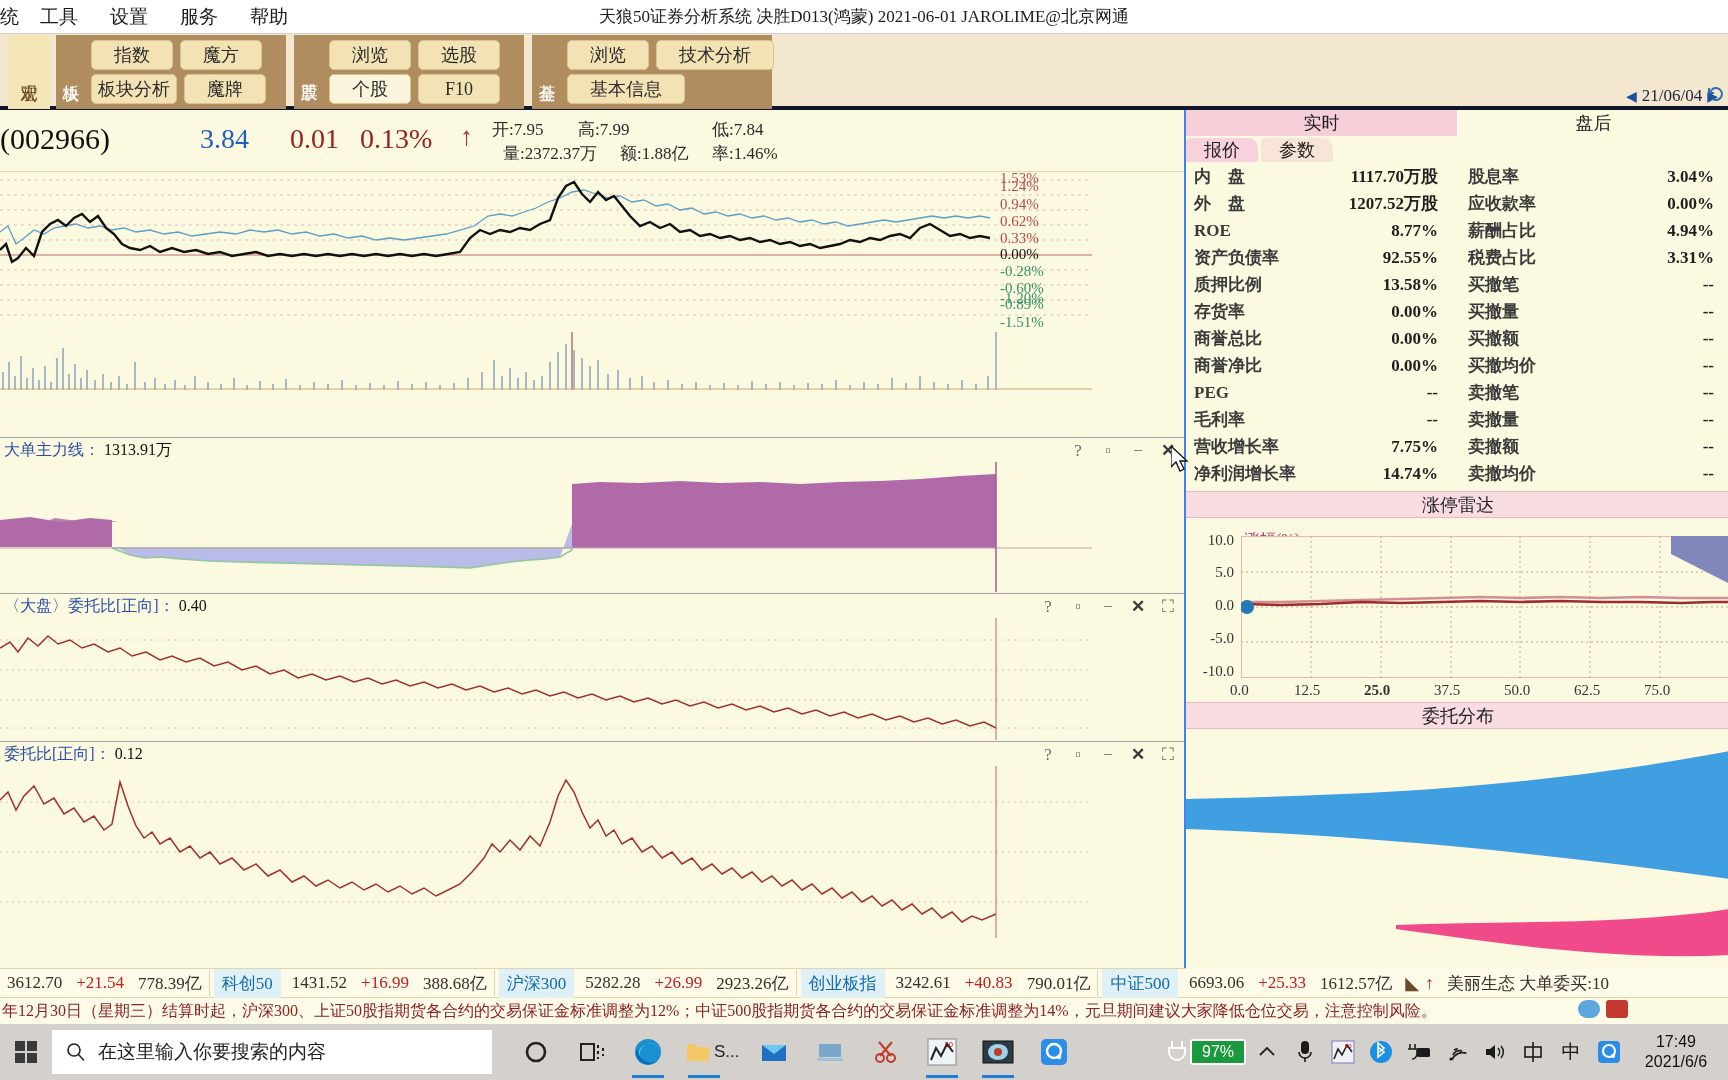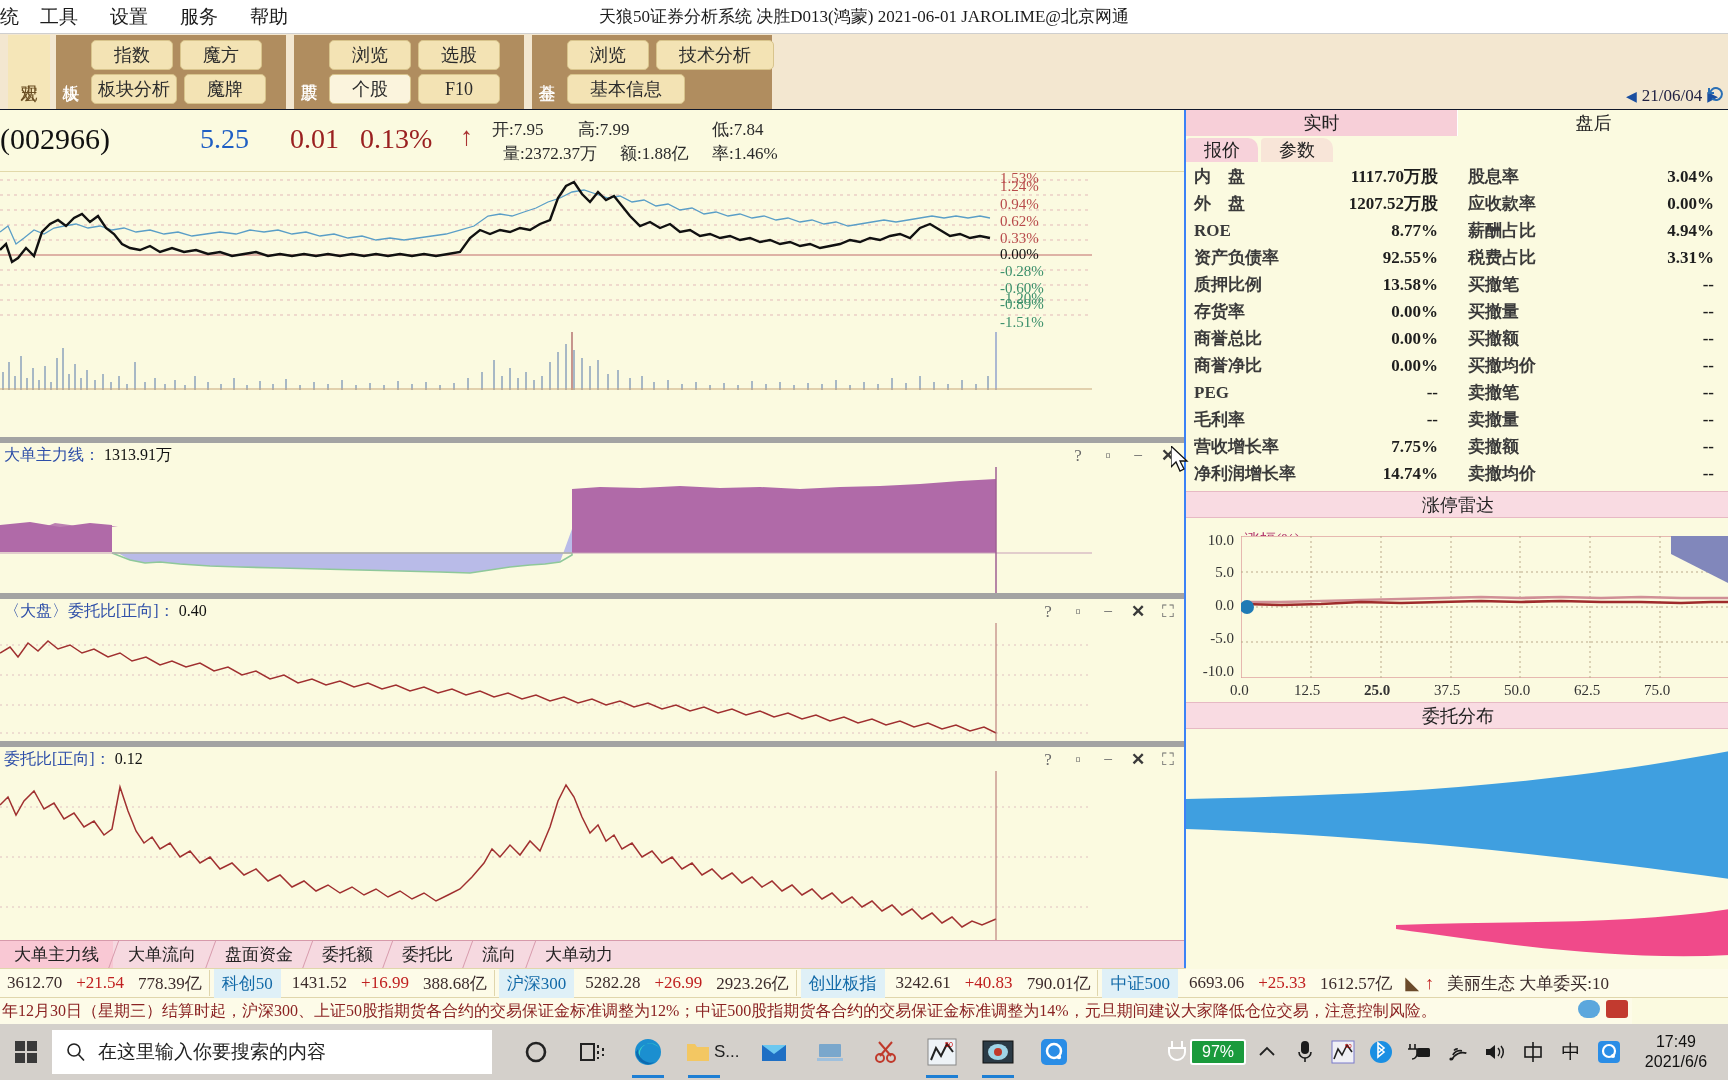--- a/index.html
+++ b/index.html
@@ -23,21 +23,21 @@
   }
   .menubar .title{
     position:absolute; left:50%; transform:translateX(-50%); top:5px;
     font-size:17px; color:#1b1b1b; white-space:nowrap;
     font-family:"Liberation Serif","DejaVu Serif",serif;
   }
 
   
   .toolbar{
     position:absolute; left:0; top:34px; width:1728px; height:76px;
-    background:#f3e7d0; border-bottom:1px solid #0f172a;
+    background:#f3e7d0; border-bottom:4px solid #0f172a;
   }
   .grp{ position:absolute; top:1px; height:74px; background:#b08d5f; display:flex; align-items:stretch; }
   .grp.single{ background:#f5e6b8; }
   .grp .gl{
     width:30px; display:flex; align-items:center; justify-content:center;
     color:#fff; font-size:17px; writing-mode:vertical-rl; letter-spacing:1px;
     font-family:"Liberation Serif","DejaVu Serif",serif;
   }
   .grp.single .gl{ color:#6b4f23; }
   .btncol{ display:flex; flex-direction:column; justify-content:center; gap:4px; padding:4px 5px; }
@@ -72,21 +72,21 @@
   .q-cell{ position:absolute; font-size:17px; color:#2a2a2a; white-space:nowrap; }
 
   
   .mainchart{ position:absolute; left:0; top:172px; width:1184px; height:265px; background:#fbfae0; }
   .mc-vol{ position:absolute; left:0; top:160px; width:1092px; height:58px; }
   .axis-lbl{ position:absolute; font-size:15px; white-space:nowrap; }
   .timeaxis{ position:absolute; left:0; top:412px; width:1184px; height:25px; }
   .timeaxis span{ position:absolute; font-size:15px; color:#b08a7a; }
 
   
-  .panel{ position:absolute; left:0; width:1184px; background:#fbfae0; border-top:6px solid #a3a3a3;}
+  .panel{ position:absolute; left:0; width:1184px; background:#fbfae0; border-top:1px solid #a3a3a3;}
   .ptitle{
     position:absolute; left:0; top:0; width:1184px; height:24px;
     font-size:16px; color:#2d4ea8; padding-left:4px; line-height:24px; white-space:nowrap;
   }
   .ptitle .val{ color:#111; }
   .pbtns{ position:absolute; right:8px; top:2px; display:flex; gap:14px; align-items:center; }
   .pbtns .b{ font-size:17px; color:#6b6b6b; cursor:pointer; width:16px; text-align:center; }
   .pbtns .b.x{ color:#3a3a3a; font-weight:bold; }
 
   
@@ -238,21 +238,21 @@
       <span class="arw">▶</span>
     </div>
     <svg class="refresh" viewBox="0 0 20 20">
       <path d="M4 10a6 6 0 1 1 2 4.5" fill="none" stroke="#2a6fb5" stroke-width="2"></path>
       <path d="M3 4v5h5" fill="none" stroke="#2a6fb5" stroke-width="2"></path>
     </svg>
   </div>
 
   <div class="quote">
     <div class="q-name">银行(002966)</div>
-    <div class="q-price">5.25</div>
+    <div class="q-price">3.84</div>
     <div class="q-chg">0.01</div>
     <div class="q-pct">0.13%</div>
     <div class="q-arrow">↑</div>
     <div class="q-cell" style="left:492px; top:8px;">开:7.95</div>
     <div class="q-cell" style="left:578px; top:8px;">高:7.99</div>
     <div class="q-cell" style="left:712px; top:8px;">低:7.84</div>
     <div class="q-cell" style="left:492px; top:32px;margin-left:11px;">量:2372.37万</div>
     <div class="q-cell" style="left:620px; top:32px;">额:1.88亿</div>
     <div class="q-cell" style="left:712px; top:32px;">率:1.46%</div>
   </div>
@@ -465,35 +465,20 @@
       <g stroke="#e0c0c0" stroke-dasharray="2,4" stroke-width="1">
         <line x1="0" y1="36" x2="1092" y2="36"></line>
           <line x1="0" y1="86" x2="1092" y2="86"></line>
         <line x1="0" y1="136" x2="1092" y2="136"></line>
       </g>
       <polyline fill="none" stroke="#a03030" stroke-width="1.5" points="0,34 8,26 16,44 24,30 34,20 44,38 54,32 64,48 74,42 84,56 94,50 104,64 112,58 120,16 128,40 136,60 144,72 152,66 160,78 170,72 180,86 190,80 200,92 210,86 220,98 232,92 244,104 256,98 268,110 280,104 292,116 304,110 316,120 328,114 340,122 352,116 364,124 376,118 388,126 400,120 412,128 424,122 436,130 448,124 460,118 472,106 484,92 492,78 500,86 510,74 520,84 530,70 540,80 550,56 558,30 566,14 574,26 582,46 590,62 598,54 606,70 614,64 622,78 632,72 642,86 652,80 662,92 672,86 682,98 692,92 702,104 712,98 722,108 732,102 742,112 752,106 762,116 772,110 782,120 792,114 802,124 812,118 822,128 832,122 842,132 852,126 862,136 872,130 882,140 892,134 902,144 912,138 922,148 932,142 942,152 952,146 962,156 972,150 982,154 996,148"></polyline>
       <line x1="996" y1="0" x2="996" y2="172" stroke="#b06a6a" stroke-width="1"></line>
     </svg>
   </div>
 
-  <div class="tabstrip">
-    <div class="tab active">大单主力线</div>
-    <div class="sep"></div>
-    <div class="tab">大单流向</div>
-    <div class="sep"></div>
-    <div class="tab">盘面资金</div>
-    <div class="sep"></div>
-    <div class="tab">委托额</div>
-    <div class="sep"></div>
-    <div class="tab">委托比</div>
-    <div class="sep"></div>
-    <div class="tab">流向</div>
-    <div class="sep"></div>
-    <div class="tab">大单动力</div>
-  </div>
 
   <div class="idxrow">
     <span class="v">3612.70</span>
     <span class="v" style="color:#c02020">+21.54</span>
     <span class="v">778.39亿</span>
     <span class="sep"></span>
     <span class="nm">科创50</span>
     <span class="v">1431.52</span>
     <span class="v" style="color:#c02020">+16.99</span>
     <span class="v">388.68亿</span>

